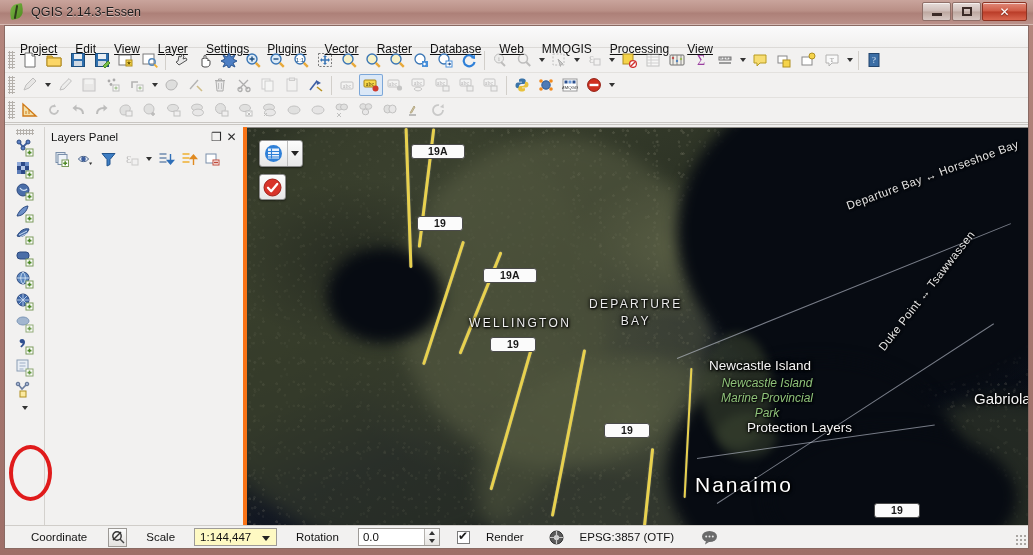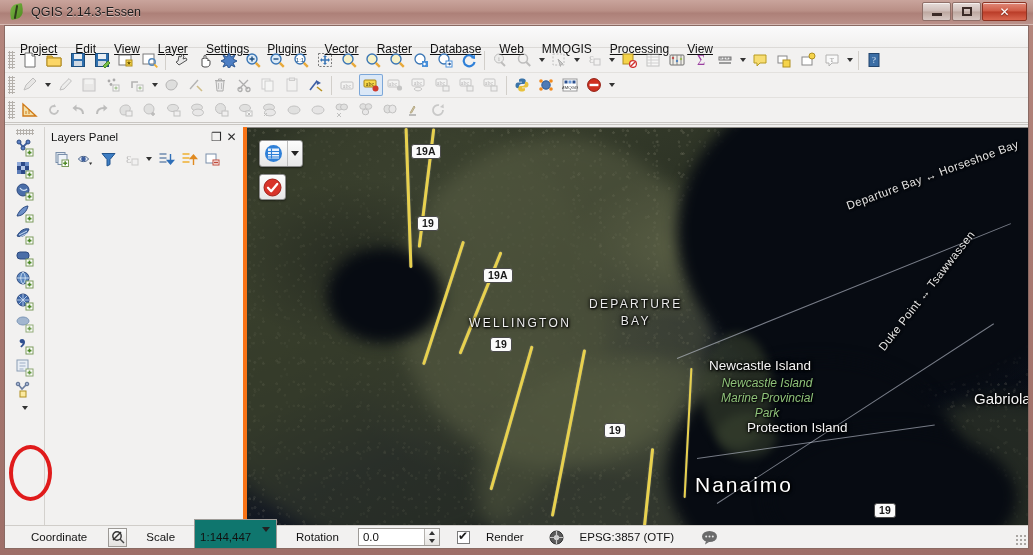--- a/index.html
+++ b/index.html
@@ -261,21 +261,21 @@
     position:absolute; background:#e8d14e; border-radius:3px;
     box-shadow:0 0 1.5px rgba(255,255,255,.35);
   }
   .ferry-line {
     position:absolute; height:1px; background:rgba(210,215,230,.55);
     transform-origin:left center;
   }
 
   .shield {
     position:absolute; background:#fbfbfb; border:1px solid #4a4a4a;
-    border-radius:3px; padding:0px 4px;
+    border-radius:3px; padding:0px 16px;
     font-size:10.5px; font-weight:bold; color:#1a1a1a;
     font-family:"Liberation Sans", sans-serif;
     line-height:13px; letter-spacing:.2px;
     z-index:6;
   }
   .mlabel {
     position:absolute; color:#f2f2f2; z-index:7;
     text-shadow:0 0 3px #000, 0 0 5px #000, 1px 1px 2px #000;
     white-space:nowrap; font-family:"Liberation Sans", sans-serif;
   }
@@ -337,21 +337,21 @@
     display:flex; align-items:center; justify-content:center;
     font-size:11.5px; color:#111; padding:0 4px;
   }
   .sb-icon-btn {
     width:19px; height:19px; border:1px solid #9c9995;
     background:linear-gradient(180deg,#fcfcfc,#e3e1de);
     display:flex; align-items:center; justify-content:center;
     margin-left:2px;
   }
   .sb-combo {
-    height:36px; min-width:83px; border:1px solid #9e9b97; background:#0f766e;
+    height:18px; min-width:83px; border:1px solid #9e9b97; background:#fef9c3;
     display:flex; align-items:center; padding-left:5px; font-size:11.5px;
     position:relative;
   }
   .sb-combo::after {
     content:""; position:absolute; right:6px; top:7px;
     width:0;height:0; border-left:4px solid transparent;
     border-right:4px solid transparent; border-top:5px solid #222;
   }
   .sb-spin {
     height:18px; width:82px; border:1px solid #9e9b97; background:#fff;
@@ -1156,21 +1156,21 @@
         <div class="mlabel bay" style="left:342px; top:168px;">
           <div>DEPARTURE</div>
           <div>BAY</div>
         </div>
         <div class="mlabel isle" style="left:462px; top:230px;">Newcastle Island</div>
         <div class="mlabel park" style="left:460px; top:248px; width:120px;">
           <div>Newcastle Island</div>
           <div>Marine Provincial</div>
           <div>Park</div>
         </div>
-        <div class="mlabel isle" style="left:500px; top:292px;">Protection Island</div>
+        <div class="mlabel isle" style="left:500px; top:292px;">Protection Layers</div>
         <div class="mlabel isle" style="left:727px; top:262px; font-size:15px;">Gabriola</div>
         <div class="mlabel city" style="left:448px; top:345px;">Nanaimo</div>
 
         <div class="mlabel ferry" style="left:600px; top:72px; transform:rotate(-20deg); transform-origin:left center;">Departure Bay ↔ Horseshoe Bay</div>
         <div class="mlabel ferry" style="left:634px; top:215px; transform:rotate(-52deg); transform-origin:left center;">Duke Point ↔ Tsawwassen</div>
 
         <div class="map-btn-group">
           <div class="map-btn-main">
             <svg width="19" height="19" viewBox="0 0 19 19">
                 <circle cx="9.5" cy="9.5" r="8.5" fill="#2f80d8"></circle>

